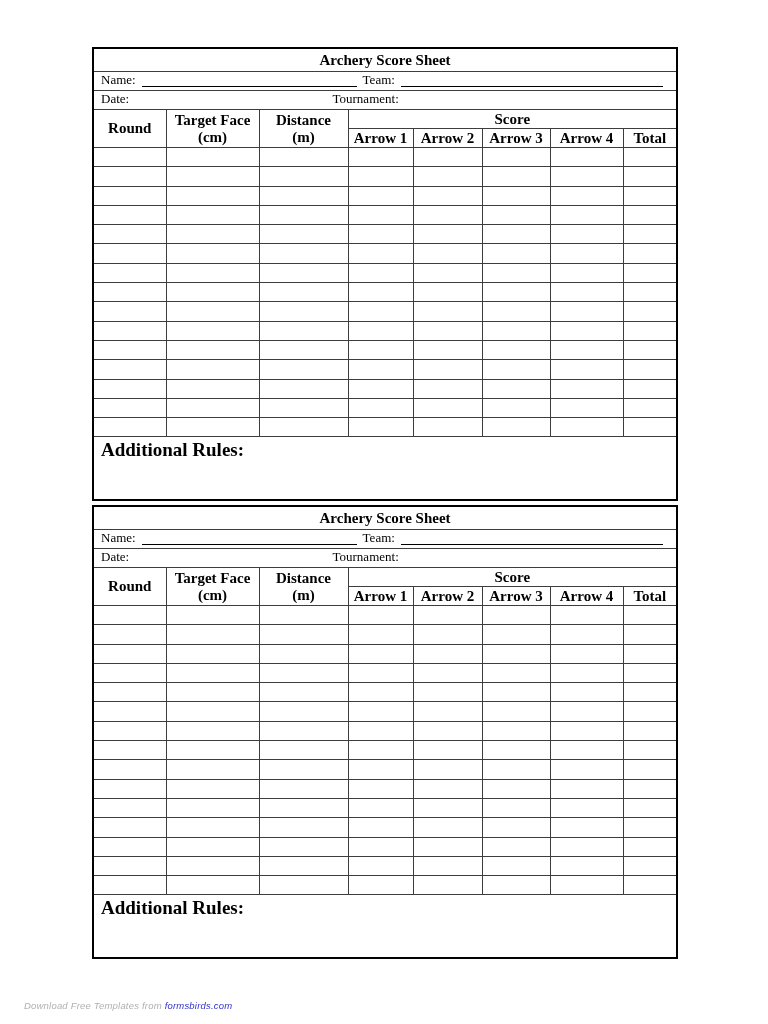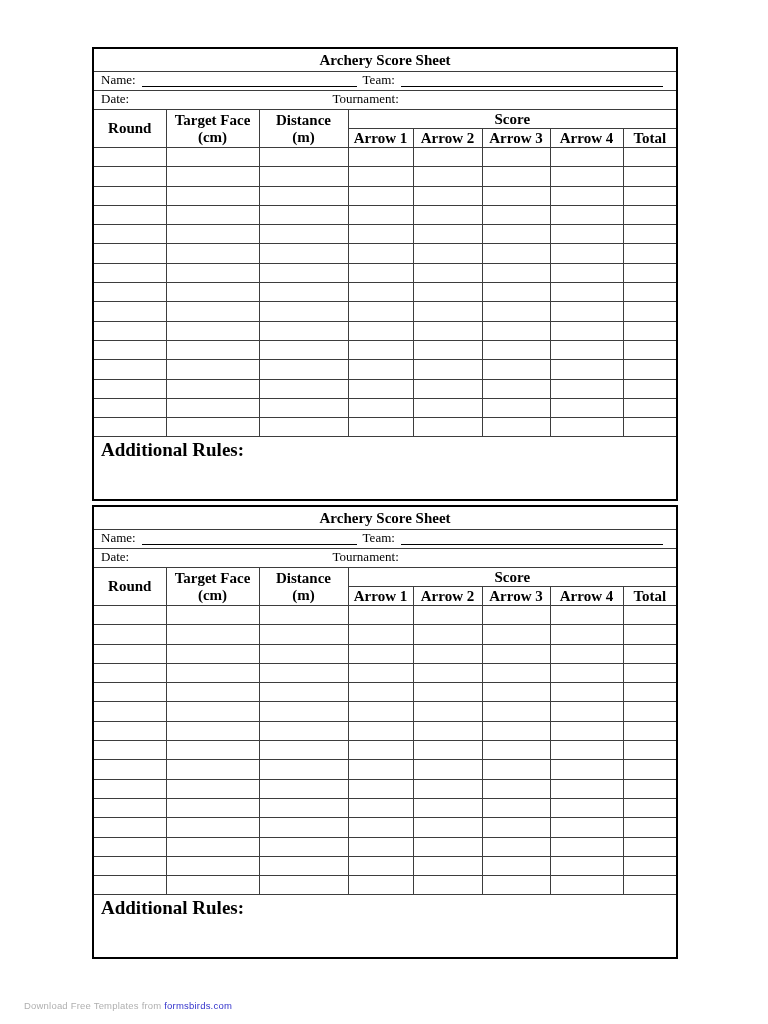--- a/index.html
+++ b/index.html
@@ -84,20 +84,21 @@
   }
 
   .footer {
     position: absolute;
     left: 24px;
     top: 1000px;
     font-family: "Liberation Sans", sans-serif;
     font-size: 9.5px;
     color: var(--footer-gray, #b0b0b0);
     letter-spacing: 0.2px;
+    font-style: italic;
   }
   .footer a.site-link {
     color: var(--link-blue, #3333cc);
     text-decoration: none;
     cursor: pointer;
   }
 </style>
 </head>
 <body style="--border: #000000; --inner-line: #3d3d3d; --footer-gray: #b0b0b0; --link-blue: #3333cc;">
 

